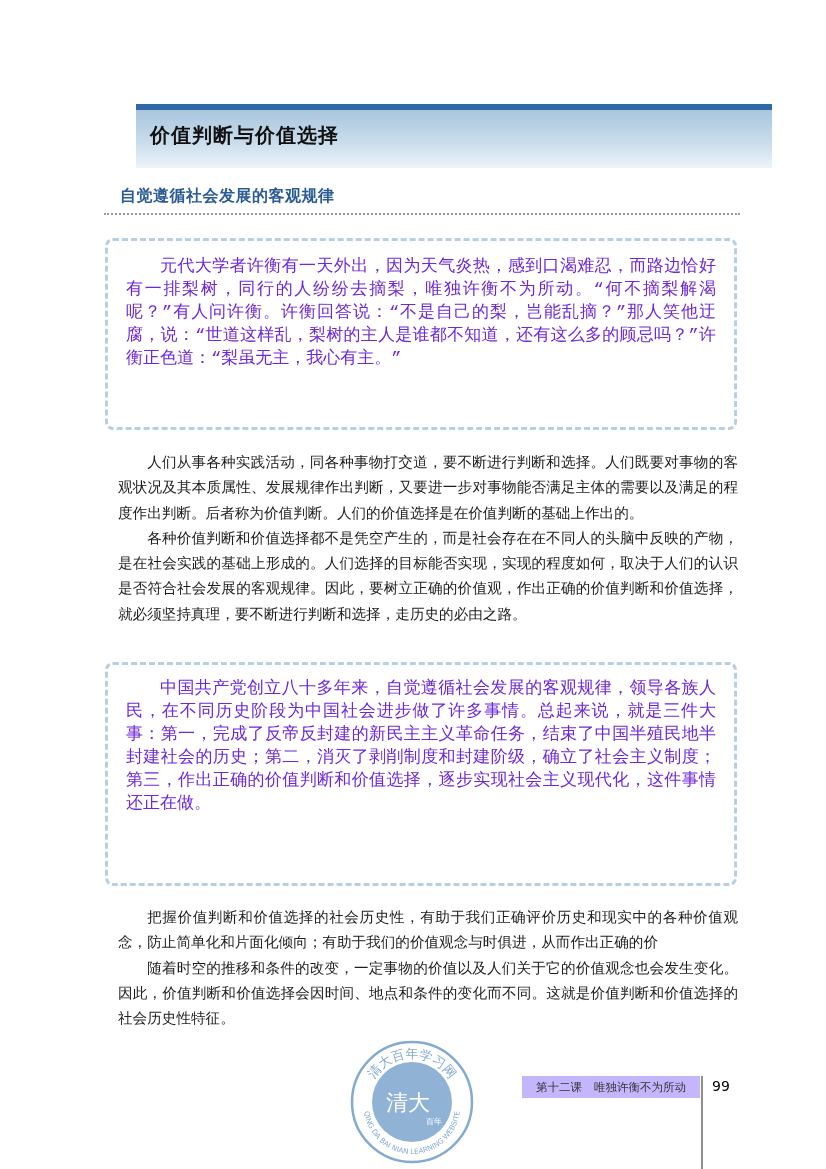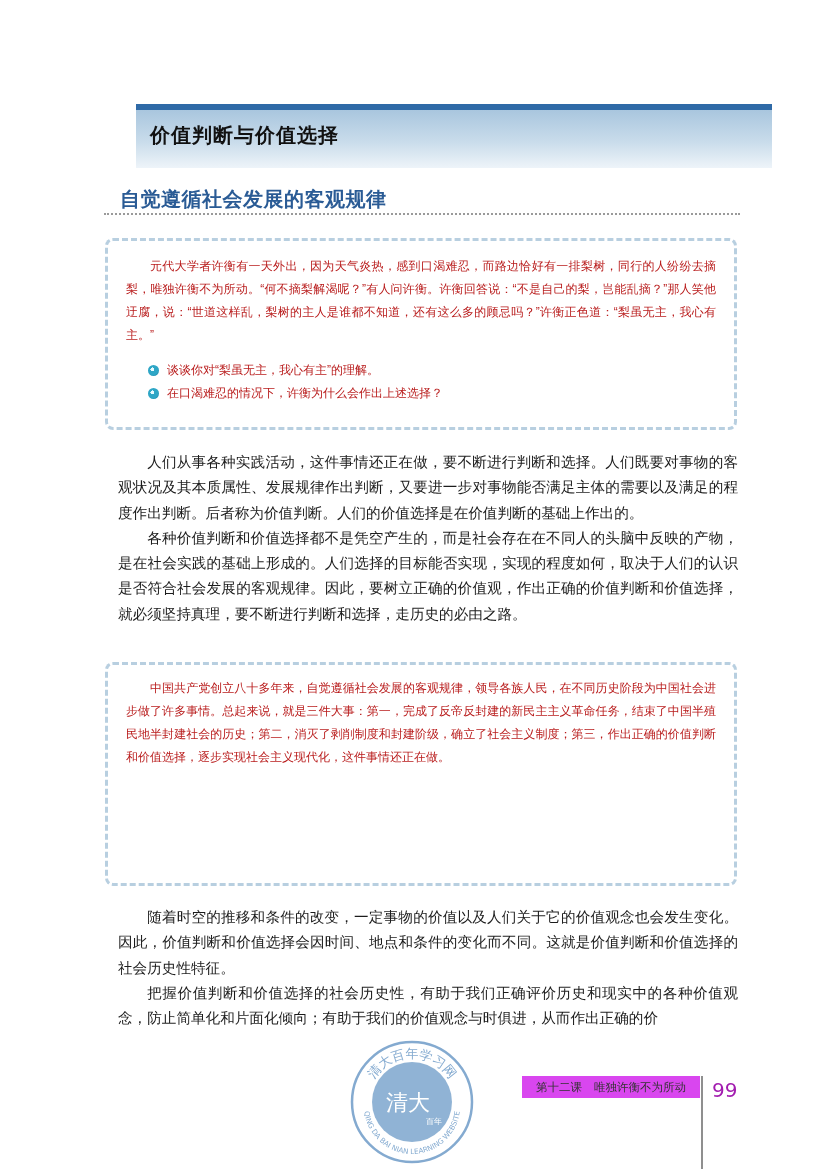--- a/index.html
+++ b/index.html
@@ -14,31 +14,31 @@
     box-sizing: border-box;
     margin-left: 32px;
   }
   .lesson-header .title {
     position: absolute; left: 14px; top: 12px;
     font-family: "DejaVu Serif", serif; font-weight: bold; font-size: 20px;
     color: #111; letter-spacing: 1px;
   }
   .section-title {
     position: absolute; left: 120px; top: 186px;
-    font-family: "DejaVu Sans", sans-serif; font-weight: bold; font-size: 20px;
+    font-family: "DejaVu Sans", sans-serif; font-weight: bold; font-size: 16px;
     color: #2a5b95; letter-spacing: 0.5px;
   }
   .dotted-rule {
     position: absolute; left: 104px; top: 213px; width: 636px; height: 0;
     border-top: 2px dotted #9a9a9a;
   }
   .box {
     position: absolute; left: 105px; width: 632px; box-sizing: border-box;
     border: 3px dashed #b8cfe0; border-radius: 8px;
-    font-family: Liberation Sans, sans-serif; font-size: 12px; color: #b91c1c;
+    font-family: Liberation Mono, monospace; font-size: 17px; color: #6d28d9;
   }
   .box p { margin: 0; line-height: 23px; text-indent: 2em; text-align: justify; }
   .box .q {
     display: flex; align-items: flex-start; line-height: 23px; margin: 0;
     text-indent: 0;
   }
   .bullet {
     display: inline-block; width: 11px; height: 11px; border-radius: 50%;
     background: radial-gradient(circle at 40% 40%, #e8fbff 0 20%, #2ea6c6 22% 60%, #0f6f90 100%);
     margin-right: 8px; margin-top: 6px; flex: 0 0 auto;
@@ -50,73 +50,63 @@
   .box2 .q2 .bullet { margin-top: 0; vertical-align: -1px; }
   .body-text {
     position: absolute; left: 118px; width: 620px;
     font-family: "DejaVu Serif", serif; font-size: 14.6px; color: #1c1c1c;
   }
   .body-text p { margin: 0; line-height: 25.3px; text-indent: 2em; text-align: justify; }
   .bt1 { top: 449px; }
   .bt2 { top: 904px; }
   .footer-band {
     position: absolute; left: 522px; top: 1076px; width: 178px; height: 22px;
-    background: #d946ef;
+    background: #c4b5fd;
     font-family: "DejaVu Sans", sans-serif; font-size: 11.5px; color: #333;
     display: flex; align-items: center; justify-content: center; gap: 12px;
   }
   .footer-rule {
     position: absolute; left: 701px; top: 1076px; width: 2px; height: 93px;
     background: #8f8f8f;
   }
   .page-number {
     position: absolute; left: 712px; top: 1078px;
-    font-family: "DejaVu Sans", sans-serif; font-size: 20px; color: #a21caf;
+    font-family: "DejaVu Sans", sans-serif; font-size: 14px; color: #000000;
   }
   .watermark {
     position: absolute; left: 350px; top: 1040px; width: 125px; height: 125px;
     opacity: 0.85;
   }
 </style>
 </head>
 <body>
 
 <div class="lesson-header">
   <span class="title">价值判断与价值选择</span>
 </div>
 
 <div class="section-title">自觉遵循社会发展的客观规律</div>
 <div class="dotted-rule"></div>
 
 <div class="box box1">
   <p>元代大学者许衡有一天外出，因为天气炎热，感到口渴难忍，而路边恰好有一排梨树，同行的人纷纷去摘梨，唯独许衡不为所动。“何不摘梨解渴呢？”有人问许衡。许衡回答说：“不是自己的梨，岂能乱摘？”那人笑他迂腐，说：“世道这样乱，梨树的主人是谁都不知道，还有这么多的顾忌吗？”许衡正色道：“梨虽无主，我心有主。”</p>
-  <div class="questions">
-    <div class="q">
-      <span class="bullet"></span>
-      <span>谈谈你对“梨虽无主，我心有主”的理解。</span>
-    </div>
-    <div class="q">
-      <span class="bullet"></span>
-      <span>在口渴难忍的情况下，许衡为什么会作出上述选择？</span>
-    </div>
-  </div>
 </div>
 
 <div class="body-text bt1">
-  <p>人们从事各种实践活动，这件事情还正在做，要不断进行判断和选择。人们既要对事物的客观状况及其本质属性、发展规律作出判断，又要进一步对事物能否满足主体的需要以及满足的程度作出判断。后者称为价值判断。人们的价值选择是在价值判断的基础上作出的。</p>
+  <p>人们从事各种实践活动，同各种事物打交道，要不断进行判断和选择。人们既要对事物的客观状况及其本质属性、发展规律作出判断，又要进一步对事物能否满足主体的需要以及满足的程度作出判断。后者称为价值判断。人们的价值选择是在价值判断的基础上作出的。</p>
   <p>各种价值判断和价值选择都不是凭空产生的，而是社会存在在不同人的头脑中反映的产物，是在社会实践的基础上形成的。人们选择的目标能否实现，实现的程度如何，取决于人们的认识是否符合社会发展的客观规律。因此，要树立正确的价值观，作出正确的价值判断和价值选择，就必须坚持真理，要不断进行判断和选择，走历史的必由之路。</p>
 </div>
 
 <div class="box box2">
   <p>中国共产党创立八十多年来，自觉遵循社会发展的客观规律，领导各族人民，在不同历史阶段为中国社会进步做了许多事情。总起来说，就是三件大事：第一，完成了反帝反封建的新民主主义革命任务，结束了中国半殖民地半封建社会的历史；第二，消灭了剥削制度和封建阶级，确立了社会主义制度；第三，作出正确的价值判断和价值选择，逐步实现社会主义现代化，这件事情还正在做。</p>
 </div>
 
 <div class="body-text bt2">
+  <p>把握价值判断和价值选择的社会历史性，有助于我们正确评价历史和现实中的各种价值观念，防止简单化和片面化倾向；有助于我们的价值观念与时俱进，从而作出正确的价</p>
   <p>随着时空的推移和条件的改变，一定事物的价值以及人们关于它的价值观念也会发生变化。因此，价值判断和价值选择会因时间、地点和条件的变化而不同。这就是价值判断和价值选择的社会历史性特征。</p>
-  <p>把握价值判断和价值选择的社会历史性，有助于我们正确评价历史和现实中的各种价值观念，防止简单化和片面化倾向；有助于我们的价值观念与时俱进，从而作出正确的价</p>
 </div>
 
 <svg class="watermark" viewBox="0 0 125 125">
   <defs>
     <path id="arcTop" d="M 18 62 A 44 44 0 0 1 106 62"></path>
     <path id="arcBottom" d="M 14 66 A 48 48 0 0 0 110 66"></path>
   </defs>
   <circle cx="62" cy="62" r="60" fill="none" stroke="#6f9cc8" stroke-width="2.5"></circle>
   <circle cx="62" cy="62" r="40" fill="#6f9cc8" opacity="0.9"></circle>
   <text font-size="13" fill="#6f9cc8" font-family="DejaVu Sans, sans-serif">

